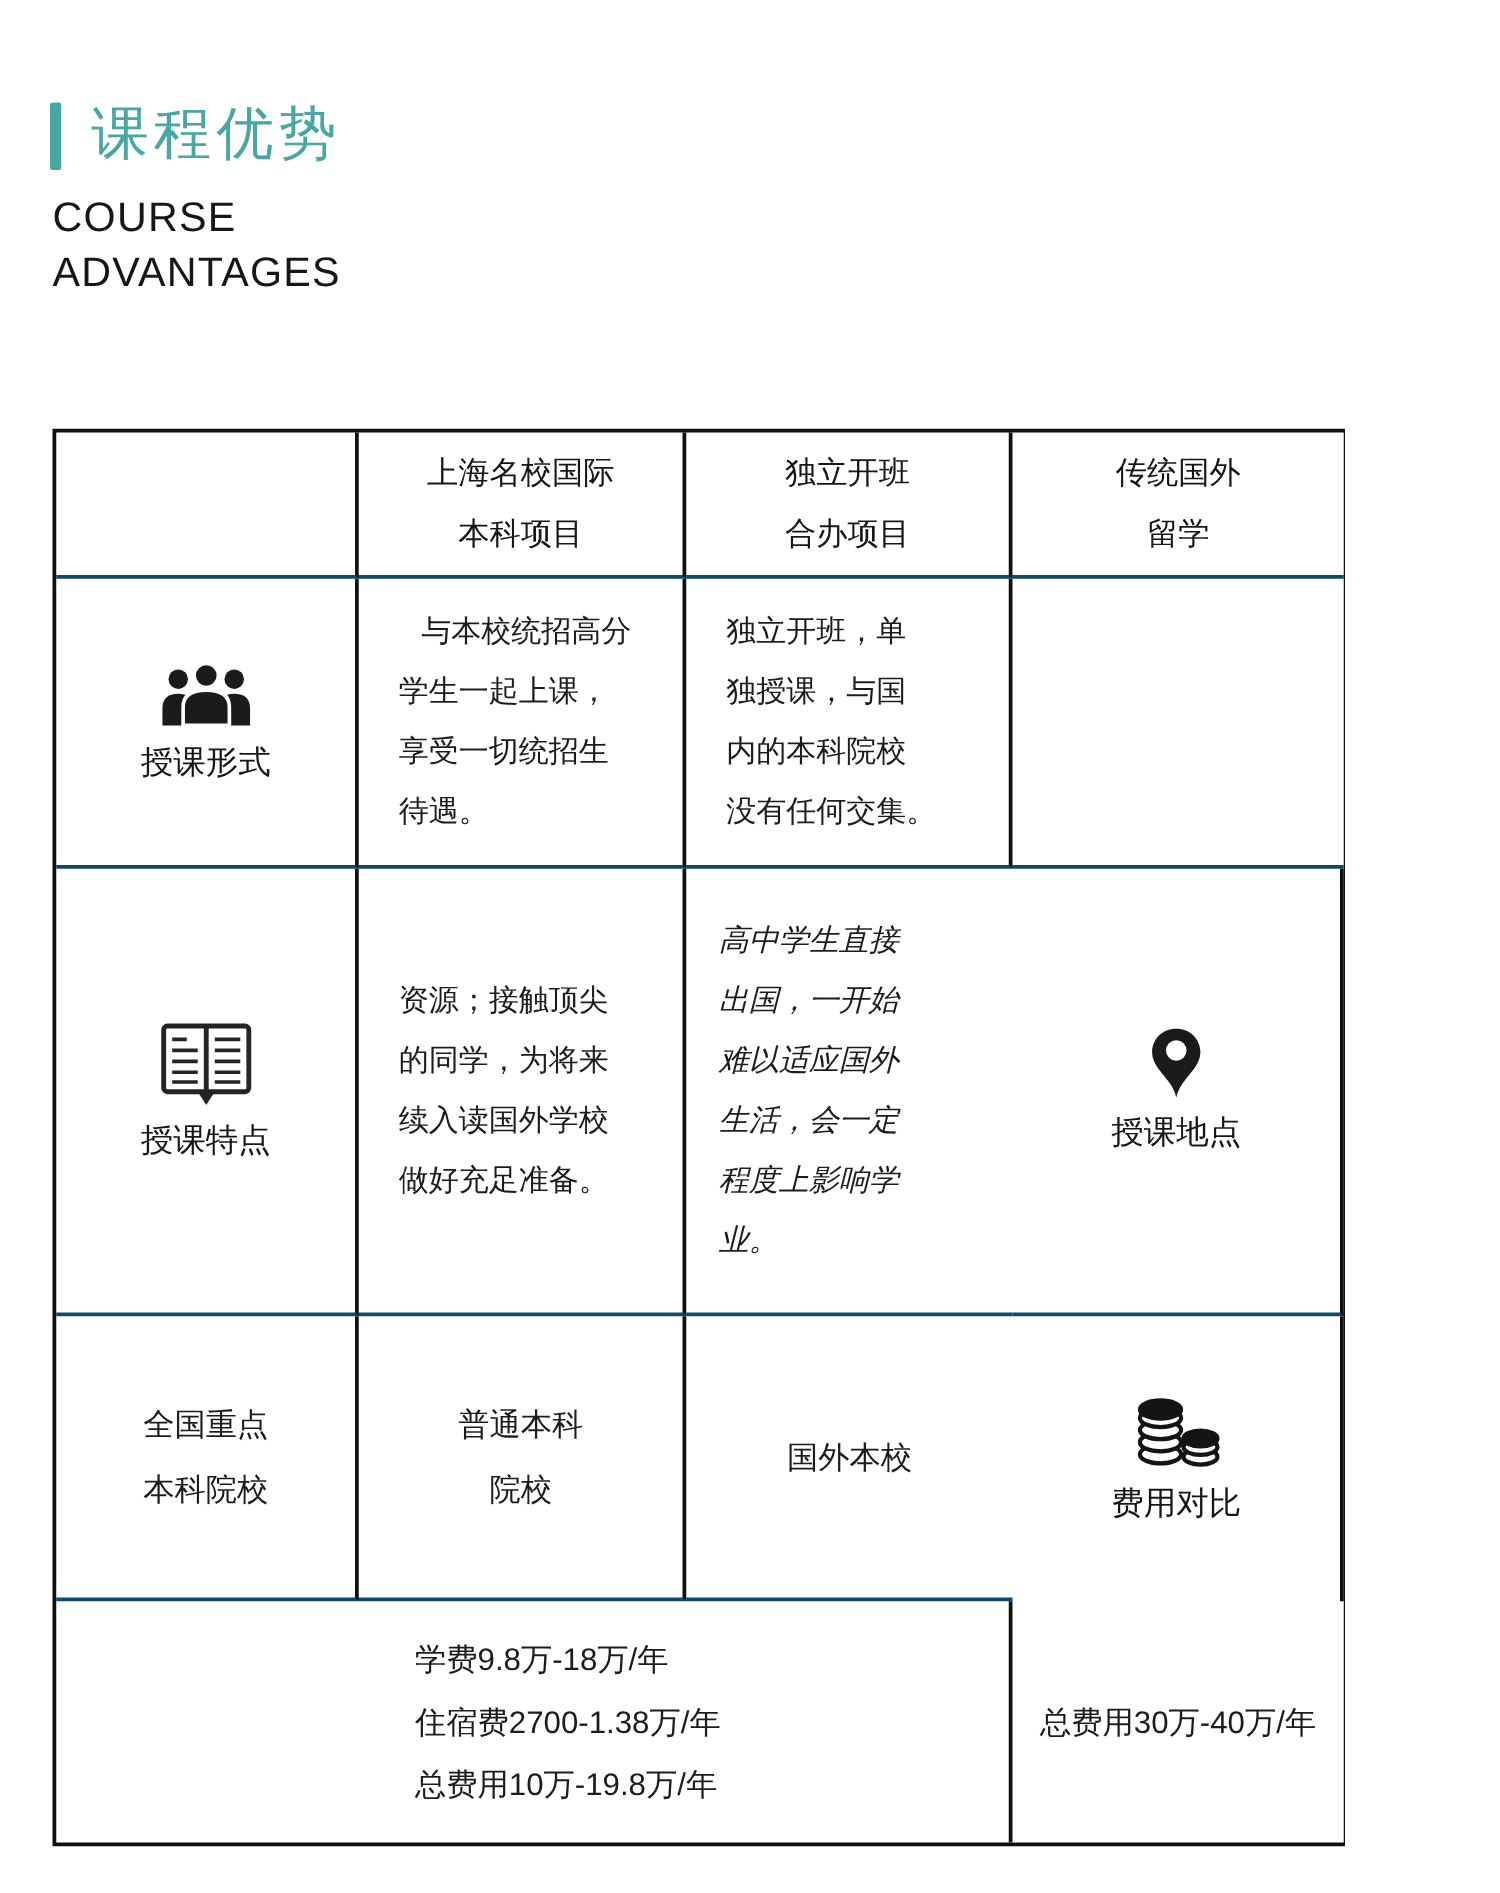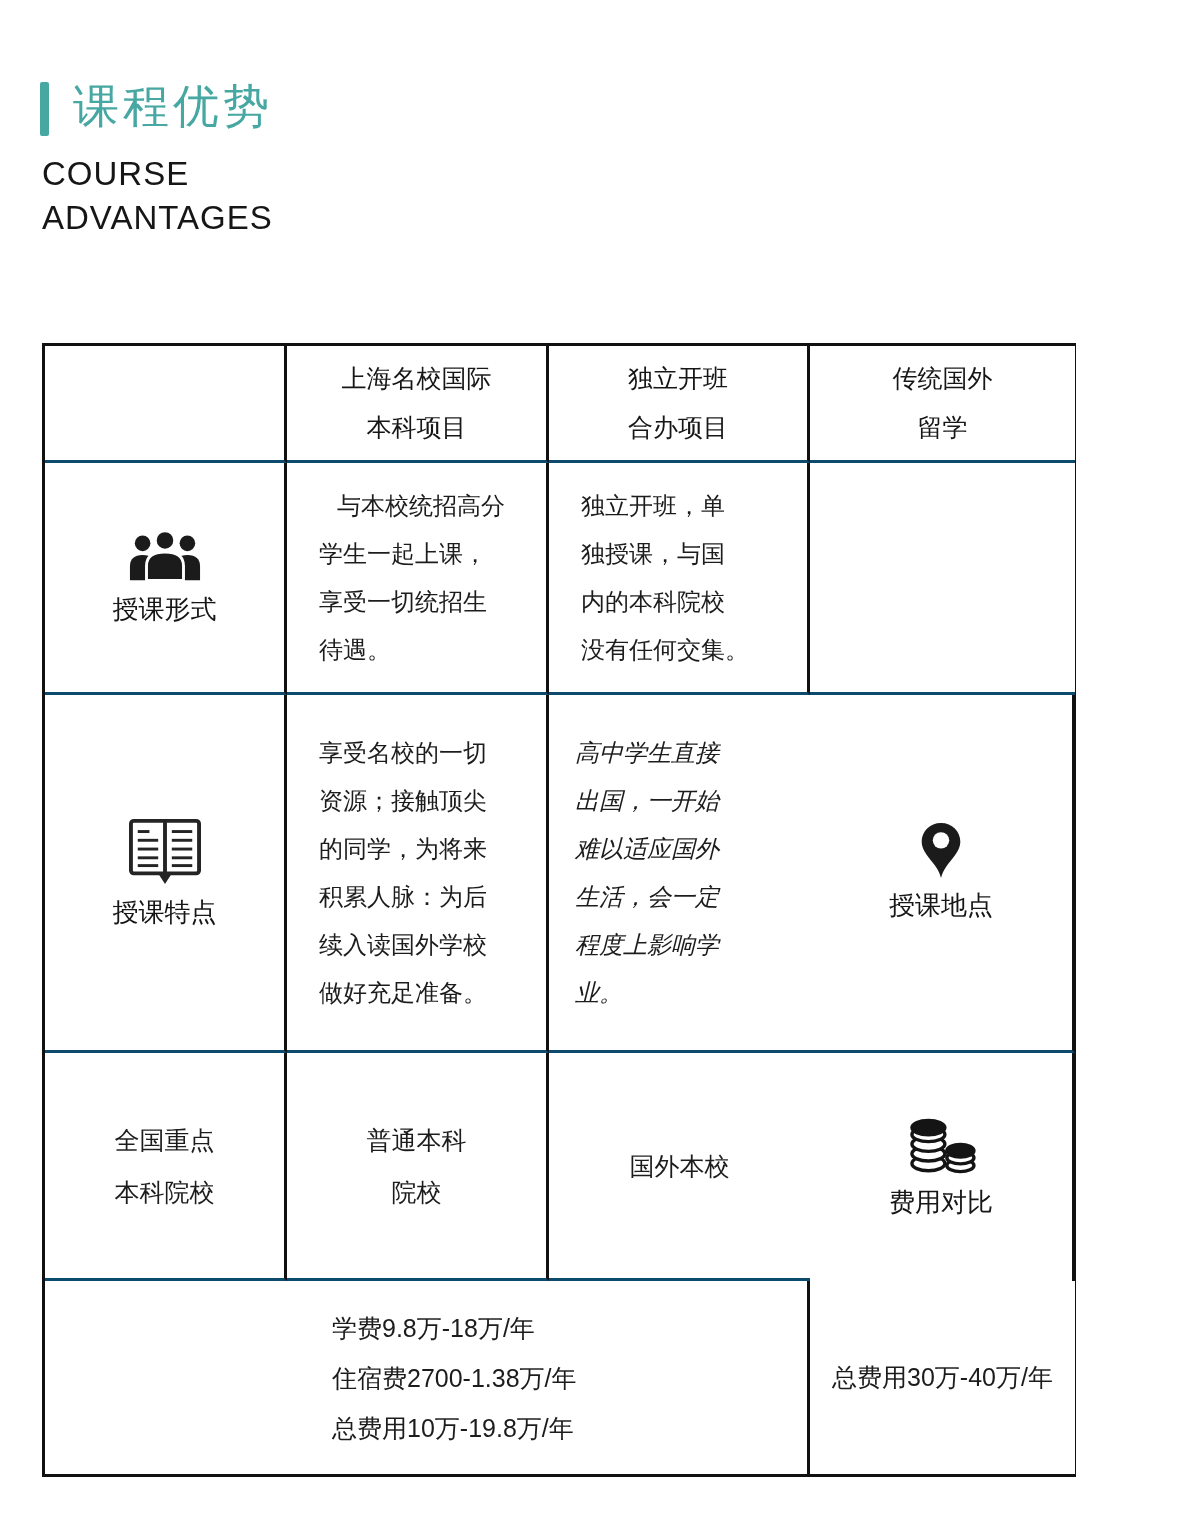--- a/index.html
+++ b/index.html
@@ -142,24 +142,22 @@
             <line x1="49" y1="35" x2="70" y2="35"></line>
             <line x1="49" y1="44" x2="70" y2="44"></line>
             <line x1="49" y1="52" x2="70" y2="52"></line>
           </g>
         </svg>
       </span>
       <div class="row-label">授课特点</div>
     </div>
     <div class="cell align-left">
       <div class="lines">
-        <div>享受名校的一切</div>
         <div>资源；接触顶尖</div>
         <div>的同学，为将来</div>
-        <div>积累人脉：为后</div>
         <div>续入读国外学校</div>
         <div>做好充足准备。</div>
       </div>
     </div>
     <div class="cell align-left pad-more last-col">
       <div class="lines">
         <div>高中学生直接</div>
         <div>出国，一开始</div>
         <div>难以适应国外</div>
         <div>生活，会一定</div>

